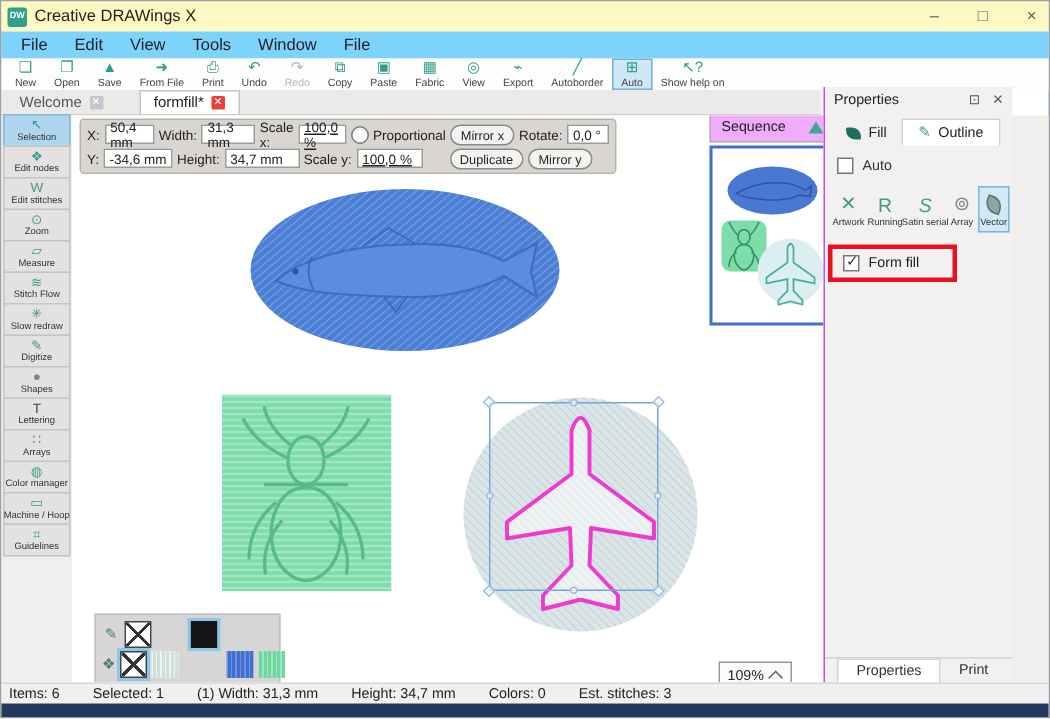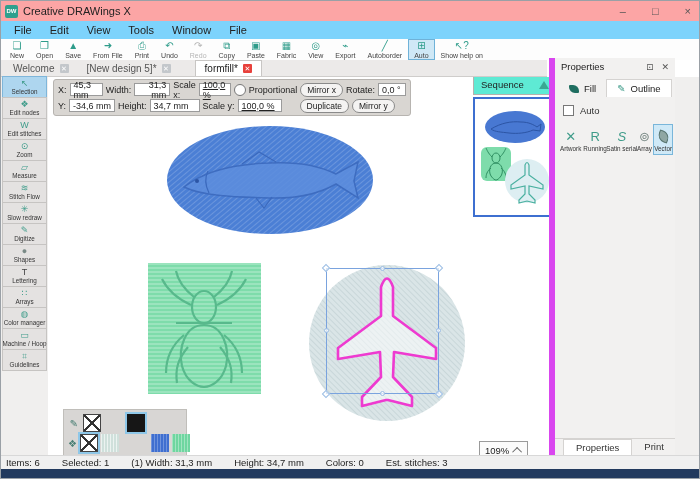--- a/index.html
+++ b/index.html
@@ -4,21 +4,21 @@
 <style>
   * { margin:0; padding:0; box-sizing:border-box; }
   html,body { width:700px; height:479px; overflow:hidden; }
   .app {
     position:relative; width:700px; height:479px;
     font-family:"Liberation Sans","DejaVu Sans",sans-serif;
     font-size:11px; color:#333; background:#fff;
     border:1px solid #9aa0a6;
   }
   
-  .titlebar { position:absolute; left:0; top:0; right:0; height:20px; background:#fca5a5; display:flex; align-items:center; padding-left:4px; }
+  .titlebar { position:absolute; left:0; top:0; right:0; height:20px; background:#fef9c3; display:flex; align-items:center; padding-left:4px; }
   .app-icon { width:13px; height:13px; background:#2ea08e; color:#fff; font-size:6px; font-weight:bold; display:flex; align-items:center; justify-content:center; border-radius:2px; }
   .title-text { margin-left:5px; font-size:11px; color:#222; }
   .win-controls { position:absolute; right:8px; top:0; height:20px; display:flex; gap:26px; align-items:center; color:#555; font-size:11px; }
   .win-controls span { cursor:default; }
   
   .menubar { position:absolute; left:0; top:20px; right:0; height:18px; background:#7dd3fc; display:flex; align-items:center; padding-left:4px; }
   .menu-item { padding:2px 9px; font-size:11px; color:#222; }
   
   .toolbar { position:absolute; left:0; top:38px; right:0; height:21px; background:#fdfdfd; display:flex; align-items:flex-start; padding-left:3px; }
   .tbtn { display:flex; flex-direction:column; align-items:center; justify-content:flex-start; padding:1px 5px 0 5px; height:21px; border:1px solid transparent; }
@@ -39,26 +39,26 @@
   .leftbar { position:absolute; left:1px; top:0; width:45px; }
   .lbtn { height:22px; background:#e4e2e1; border:1px solid #c6c4c2; margin-top:-1px; display:flex; flex-direction:column; align-items:center; justify-content:center; }
   .lbtn .licon { font-size:9px; line-height:9px; color:#3f9c8a; }
   .lbtn .llabel { font-size:6.3px; color:#333; white-space:nowrap; margin-top:0px; }
   .lbtn.active { background:#aed6ef; border-color:#7fb6da; }
   
   .transform { position:absolute; left:5px; top:2px; width:358px; height:37px; background:#d9d6d2; border:1px solid #b7b4b0; border-radius:3px; padding:2px 4px; display:flex; flex-direction:column; justify-content:space-between; }
   .trow { display:flex; align-items:center; height:15px; gap:3px; }
   .tlab { font-size:9px; color:#222; }
   .fld { background:#fff; border:1px solid #9b9b9b; height:13px; padding:0 3px; font-size:9px; display:inline-flex; align-items:center; color:#222; }
-  .w48 { width:46px; } .w52 { width:50px;text-align:right; } .w46 { width:44px;text-decoration:underline; } .w40 { width:38px; }
+  .w48 { width:46px; } .w52 { width:50px; } .w46 { width:44px;text-decoration:underline; } .w40 { width:38px; }
   .pillbtn { border:1px solid #8a8a8a; border-radius:8px; background:#f4f3f2; height:14px; padding:0 6px; font-size:8.5px; display:inline-flex; align-items:center; color:#222; white-space:nowrap; }
   .radio { width:12px; height:12px; border:1.5px solid #777; border-radius:50%; background:#fdfdfd; flex:none; }
   
   .sequence { position:absolute; left:425px; top:-3px; width:84px; }
-  .seq-header { height:21px; background:#5eead4; border:1px solid #b5b2ae; display:flex; align-items:center; justify-content:space-between; padding:0 7px; font-size:9.5px; color:#222; }
+  .seq-header { height:21px; background:#f0abfc; border:1px solid #b5b2ae; display:flex; align-items:center; justify-content:space-between; padding:0 7px; font-size:9.5px; color:#222; }
   .tri-up { width:0; height:0; border-left:5px solid transparent; border-right:5px solid transparent; border-bottom:8px solid #3aa893; }
   .seq-thumb { margin-top:2px; width:84px; height:120px; background:#fff; border:2px solid #3d6fd0; display:flex; align-items:center; justify-content:center; }
   
   .design { position:absolute; }
   .sel-rect { position:absolute; left:278px; top:191px; width:113px; height:126px; border:1px solid #7aa3de; }
   .handle { position:absolute; width:6px; height:6px; border:1px solid #9bbde4; background:rgba(255,255,255,.7); }
   .handle.tri { transform:rotate(45deg); }
   .handle.dot { border-radius:50%; width:5px; height:5px; }
   
   .palette { position:absolute; left:15px; top:332px; width:124px; height:48px; background:#d8d6d4; border:1px solid #c0beba; padding:3px 4px; display:flex; flex-direction:column; justify-content:space-between; }
@@ -72,21 +72,21 @@
   .sw-light { background:#cfe0db; background-image:repeating-linear-gradient(90deg, rgba(255,255,255,.6) 0 1px, transparent 1px 3px); }
   .sw-blue  { background:#3f6fd0; background-image:repeating-linear-gradient(90deg, rgba(255,255,255,.25) 0 1px, transparent 1px 3px); }
   .sw-green { background:#6fd6a0; background-image:repeating-linear-gradient(90deg, rgba(255,255,255,.35) 0 1px, transparent 1px 3px); }
   .sw-sel { outline:2px solid #8ec7e8; }
   .pgap { width:20px; flex:none; }
   .pgap2 { width:26px; flex:none; }
   
   .zoomctl { position:absolute; left:431px; top:364px; width:49px; height:19px; background:#fbfbfb; border:1px solid #9a9a9a; display:flex; align-items:center; justify-content:space-between; padding:0 5px; font-size:9.5px; color:#222; }
   .chev { width:7px; height:7px; border-left:1.5px solid #666; border-top:1.5px solid #666; transform:rotate(45deg) translateY(2px); }
   
-  .rightpanel { position:absolute; left:548px; top:57px; width:126px; bottom:23px; background:#f2f1f0; border-left:6px solid #d946ef; }
+  .rightpanel { position:absolute; left:548px; top:57px; width:126px; bottom:23px; background:#f2f1f0; border-left:1px solid #d946ef; }
   .rp-header { height:17px; display:flex; align-items:center; justify-content:space-between; padding:0 6px; font-size:9.5px; color:#222; }
   .rp-hicons { display:flex; gap:8px; color:#555; font-size:9px; }
   .rp-tabs { display:flex; padding-left:4px; height:22px; align-items:flex-end; }
   .rp-tab { display:flex; align-items:center; gap:5px; padding:3px 10px; font-size:9.5px; color:#222; }
   .rp-tab.active { background:#fff; border:1px solid #d5d3d1; border-bottom:none; }
   .fill-glyph { width:10px; height:8px; background:#1f6e60; border-radius:1px 6px 1px 6px; }
   .pencil-glyph { color:#3f9c8a; font-size:10px; }
   .rp-auto { display:flex; align-items:center; gap:6px; padding:8px 6px 6px 8px; font-size:9.5px; }
   .cb { width:11px; height:11px; border:1px solid #777; background:#fff; position:relative; flex:none; }
   .cb.checked::after { content:"✓"; position:absolute; left:1px; top:-2px; font-size:10px; color:#333; }
@@ -192,24 +192,20 @@
         <span class="ticon">↖?</span>
         <span class="tlabel">Show help on</span>
       </div>
   </div>
 
   <div class="tabbar">
     <div class="dtab">
       <span>Welcome</span>
       <span class="tab-close">✕</span>
     </div>
-    <div class="dtab">
-      <span>[New design 5]*</span>
-      <span class="tab-close">✕</span>
-    </div>
     <div class="dtab active">
       <span>formfill*</span>
       <span class="tab-close red">✕</span>
     </div>
   </div>
 
   <div class="main">
 
     <div class="leftbar">
       <div class="lbtn active">
@@ -268,21 +264,21 @@
           <span class="licon">⌗</span>
           <span class="llabel">Guidelines</span>
         </div>
     </div>
 
     <div class="canvas">
 
       <div class="transform">
         <div class="trow">
           <span class="tlab">X:</span>
-          <span class="fld w48">45,3 mm</span>
+          <span class="fld w48">50,4 mm</span>
           <span class="tlab">Width:</span>
           <span class="fld w52">31,3 mm</span>
           <span class="tlab">Scale x:</span>
           <span class="fld w46">100,0 %</span>
           <span class="radio"></span>
           <span class="tlab">Proportional</span>
           <span class="pillbtn">Mirror x</span>
           <span class="tlab">Rotate:</span>
           <span class="fld w40">0,0 °</span>
         </div>
@@ -446,20 +442,26 @@
         <span class="sicon" style="color:#7a8a86">⊚</span>
         <span class="slabel">Array</span>
       </div>
       <div class="stype active">
         <span class="sicon">
             <span class="leaf"></span>
           </span>
         <span class="slabel">Vector</span>
       </div>
     </div>
+    <div class="formfill-wrap">
+      <div class="red-hl">
+        <span class="cb checked"></span>
+        <span class="ff-label">Form fill</span>
+      </div>
+    </div>
     <div class="rp-bottom-tabs">
       <div class="rpb-tab active">Properties</div>
       <div class="rpb-tab">Print</div>
     </div>
   </div>
 
   <div class="statusbar">
     <span>Items: 6</span>
     <span>Selected: 1</span>
     <span>(1) Width: 31,3 mm</span>

